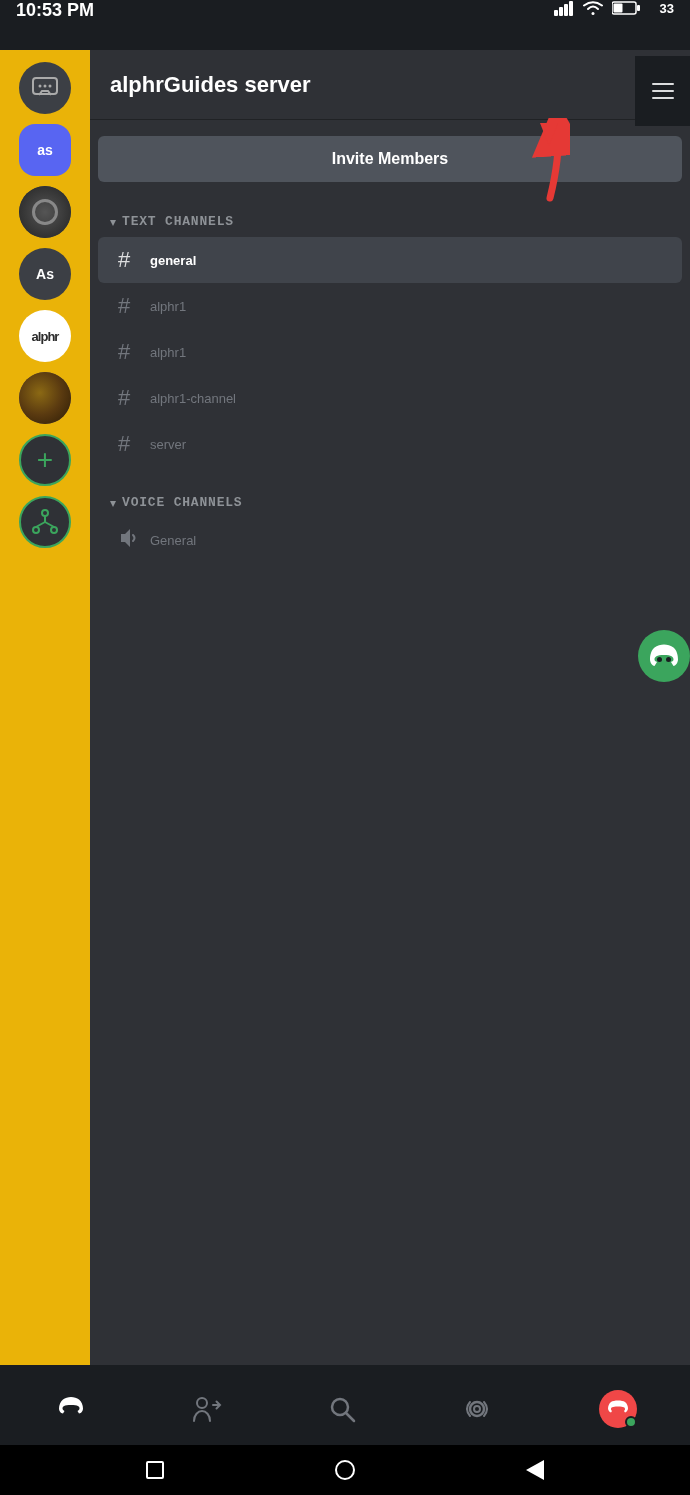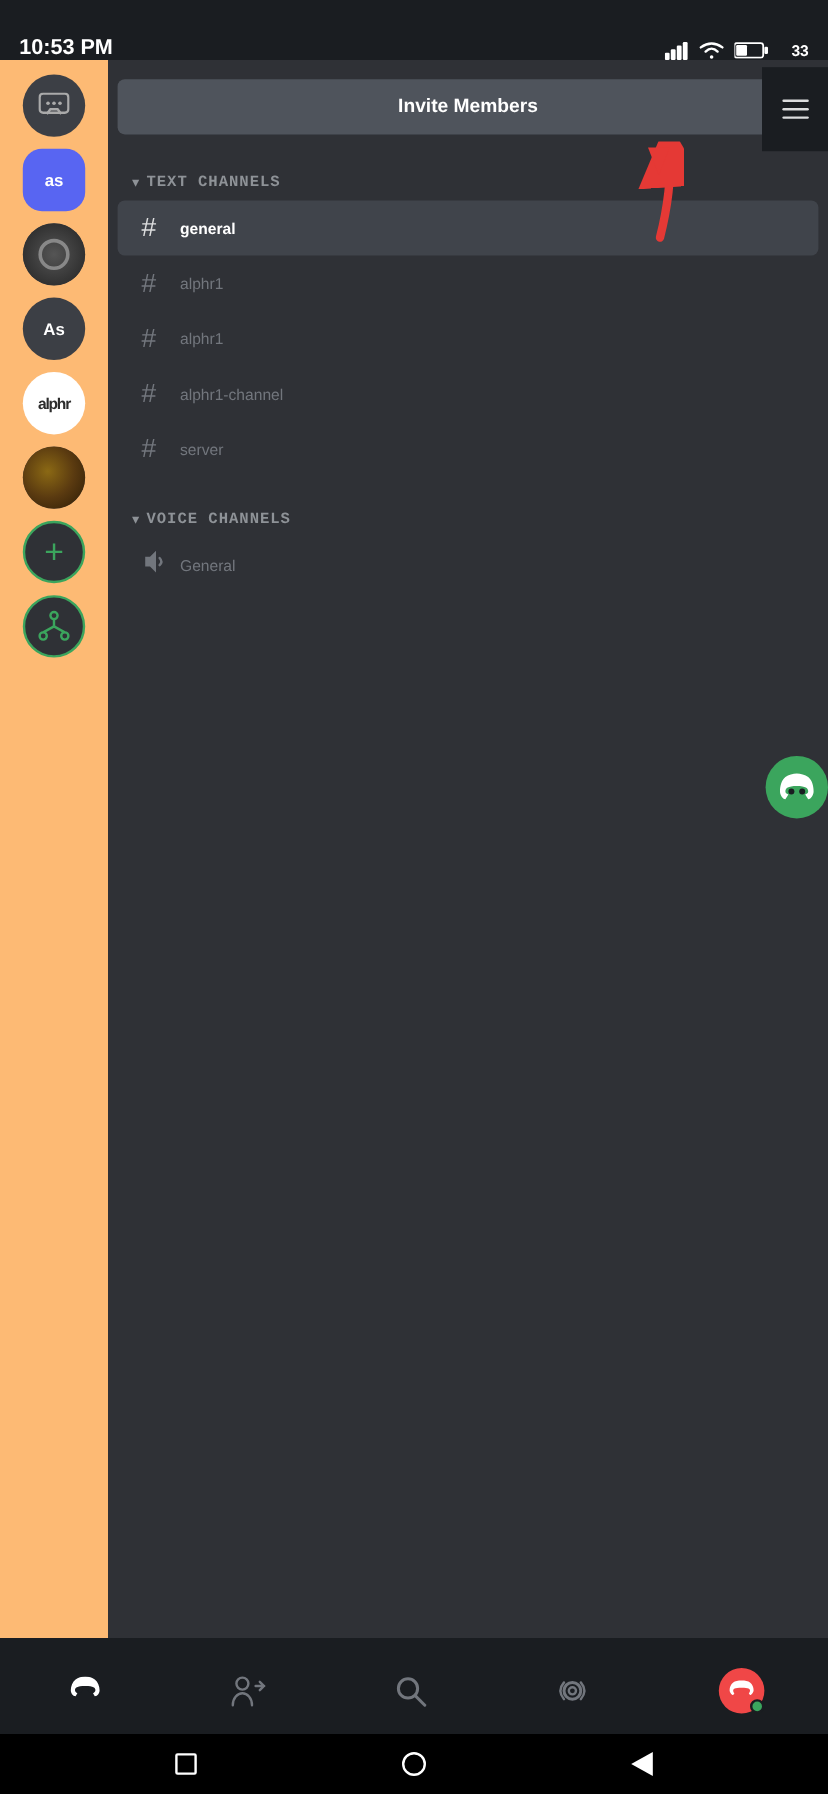--- a/index.html
+++ b/index.html
@@ -12,21 +12,21 @@
       position: relative;
     }
 
     
     .status-bar {
       position: absolute;
       top: 0; left: 0; right: 0;
       height: 50px;
       background: #1a1d21;
       display: flex;
-      align-items: flex-end;
+      align-items: flex-start;
       justify-content: space-between;
       padding: 0 16px;
       z-index: 10;
     }
     .status-time {
       color: #fff;
       font-size: 18px;
       font-weight: 600;
     }
     .status-icons {
@@ -41,21 +41,21 @@
       top: 50px;
       left: 0;
       right: 0;
       bottom: 80px;
       display: flex;
     }
 
     
     .server-sidebar {
       width: 90px;
-      background: #fdba74;
+      background: #eab308;
       display: flex;
       flex-direction: column;
       align-items: center;
       padding: 12px 17px;
       gap: 10px;
       overflow-y: auto;
     }
 
     .server-icon {
       width: 52px;
@@ -453,20 +453,28 @@
         <circle cx="23" cy="22" r="3" stroke="#3ba55d" stroke-width="2"></circle>
         <line x1="14" y1="8" x2="14" y2="14" stroke="#3ba55d" stroke-width="2"></line>
         <line x1="14" y1="14" x2="5" y2="19" stroke="#3ba55d" stroke-width="2"></line>
         <line x1="14" y1="14" x2="23" y2="19" stroke="#3ba55d" stroke-width="2"></line>
       </svg>
     </div>
   </div>
 
   <div class="chat-area">
 
+    <div class="channel-header">
+      <span class="server-name">alphrGuides server</span>
+      <div class="header-dots">
+        <div class="dot"></div>
+        <div class="dot"></div>
+        <div class="dot"></div>
+      </div>
+    </div>
 
     <div class="red-arrow-container">
       <svg width="70" height="90" viewBox="0 0 70 90">
 
         <defs>
           <marker id="arrowhead" markerWidth="8" markerHeight="8" refX="4" refY="4" orient="auto">
             <polygon points="0 0, 8 4, 0 8" fill="#e53935"></polygon>
           </marker>
         </defs>
         <path d="M 50 80 Q 60 40 58 10" stroke="#e53935" stroke-width="7" fill="none" marker-end="url(#arrowhead)" stroke-linecap="round"></path>

